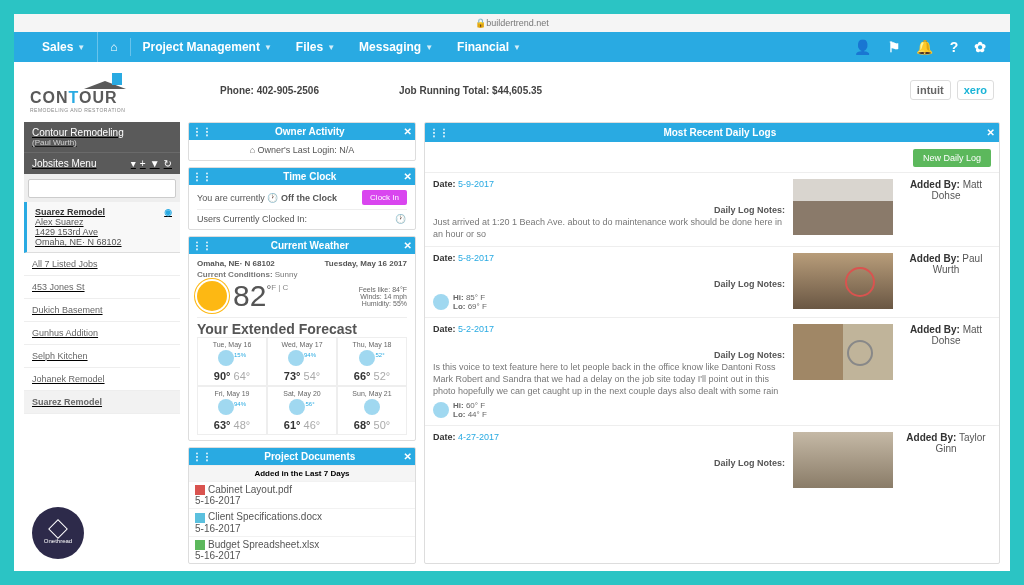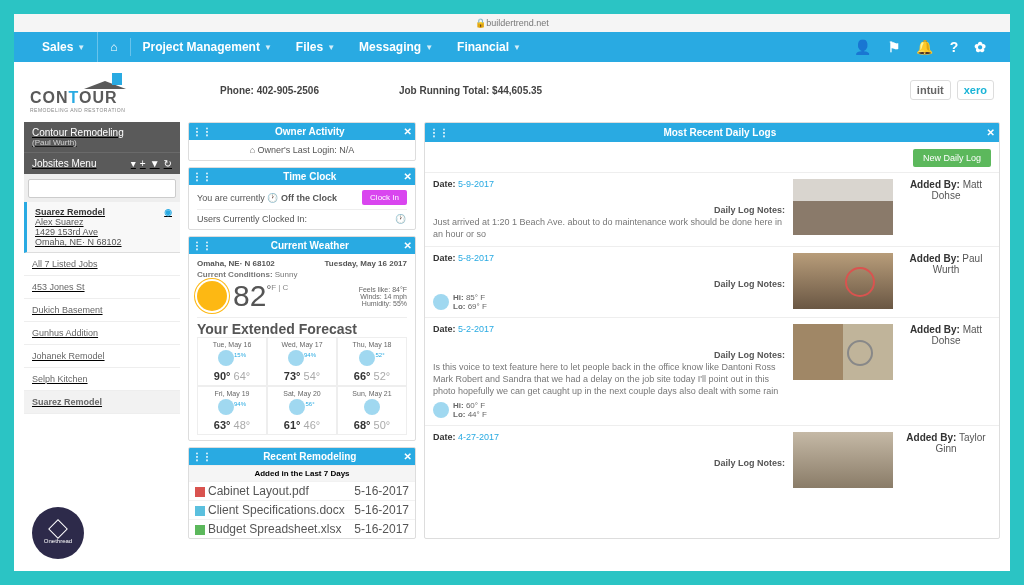--- a/index.html
+++ b/index.html
@@ -61,21 +61,21 @@
 .forecast-title { font-size: 14px; font-weight: bold; margin-top: 4px; border-top: 1px solid #eee; padding-top: 3px; }
 .fc-grid { display: grid; grid-template-columns: 1fr 1fr 1fr; }
 .fc-cell { padding: 3px 4px; border: 1px solid #eee; text-align: center; }
 .fc-day { font-size: 7px; color: #666; }
 .fc-icon { width: 16px; height: 16px; background: #a0d8f0; border-radius: 50%; margin: 2px auto; display: inline-block; position: relative; }
 .fc-pct { font-size: 6px; color: #29aae2; display: inline-block; vertical-align: top; margin-top: 4px; }
 .fc-temps { font-size: 11px; }
 .fc-hi { color: #333; font-weight: bold; }
 .fc-lo { color: #aaa; }
 .doc-sub { background: #f5f5f5; font-size: 8px; text-align: center; padding: 3px; border-top: 1px solid #eee; font-weight: bold; }
-.doc-row { display: flex; justify-content: space-between; padding: 2px 6px; font-size: 12px; color: #555; border-top: 1px solid #f2f2f2; }
+.doc-row { display: flex; justify-content: space-between; padding: 2px 6px; font-size: 10px; color: #555; border-top: 1px solid #f2f2f2; flex-direction: column; }
 .doc-row .fi { width: 10px; height: 10px; display: inline-block; margin-right: 3px; vertical-align: middle; }
 .doc-row .fi.pdf { background: #d9534f; }
 .doc-row .fi.doc { background: #5bc0de; }
 .doc-row .fi.xls { background: #5cb85c; }
 .right { flex: 1; display: flex; flex-direction: column; }
 .right .panel-head { padding: 4px; }
 .logs-actions { text-align: right; padding: 5px 8px; }
 .new-log-btn { background: #5cb85c; color: #fff; border: none; padding: 4px 10px; font-size: 9px; border-radius: 2px; cursor: pointer; }
 .log { display: flex; padding: 6px 8px; gap: 8px; border-top: 1px solid #eee; }
 .log-text { flex: 1; font-size: 9px; color: #555; }
@@ -178,22 +178,22 @@
           </div>
         <div>Alex Suarez</div>
         <div>1429 153rd Ave</div>
         <div>Omaha, NE· N 68102</div>
       </div>
       <div class="joblist-item">All 7 Listed Jobs</div>
       <div id="joblist">
           <div class="joblist-item">453 Jones St</div>
           <div class="joblist-item">Dukich Basement</div>
           <div class="joblist-item">Gunhus Addition</div>
+          <div class="joblist-item">Selph Kitchen</div>
           <div class="joblist-item">Johanek Remodel</div>
-          <div class="joblist-item">Selph Kitchen</div>
           <div class="joblist-item sel">Suarez Remodel</div>
         </div>
     </div>
 
     <div class="center">
       <div class="panel">
         <div class="panel-head">
             <span class="dots">⋮⋮</span>
             <span class="ptitle">Owner Activity</span>
             <span class="xmark">✕</span>
@@ -278,21 +278,21 @@
                 <div><span class="fc-icon"></span><span class="fc-pct"></span></div>
                 <div class="fc-temps"><span class="fc-hi">68°</span> <span class="fc-lo">50°</span></div>
               </div>
             </div>
         </div>
       </div>
 
       <div class="panel">
         <div class="panel-head">
             <span class="dots">⋮⋮</span>
-            <span class="ptitle">Recent Remodeling</span>
+            <span class="ptitle">Project Documents</span>
             <span class="xmark">✕</span>
           </div>
         <div class="doc-sub">Added in the Last 7 Days</div>
         <div id="doc-list">
             <div class="doc-row">
               <div><span class="fi pdf"></span>Cabinet Layout.pdf</div>
               <div>5-16-2017</div>
             </div>
             <div class="doc-row">
               <div><span class="fi doc"></span>Client Specifications.docx</div>

